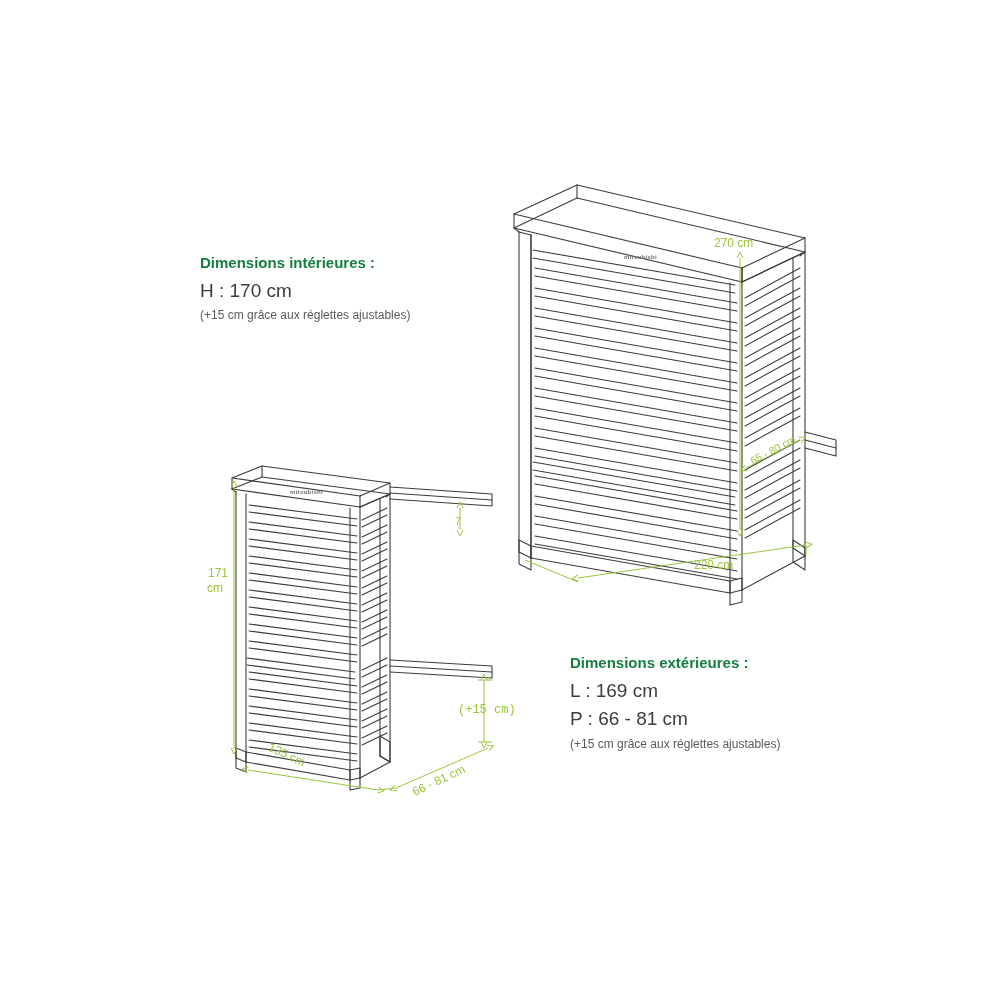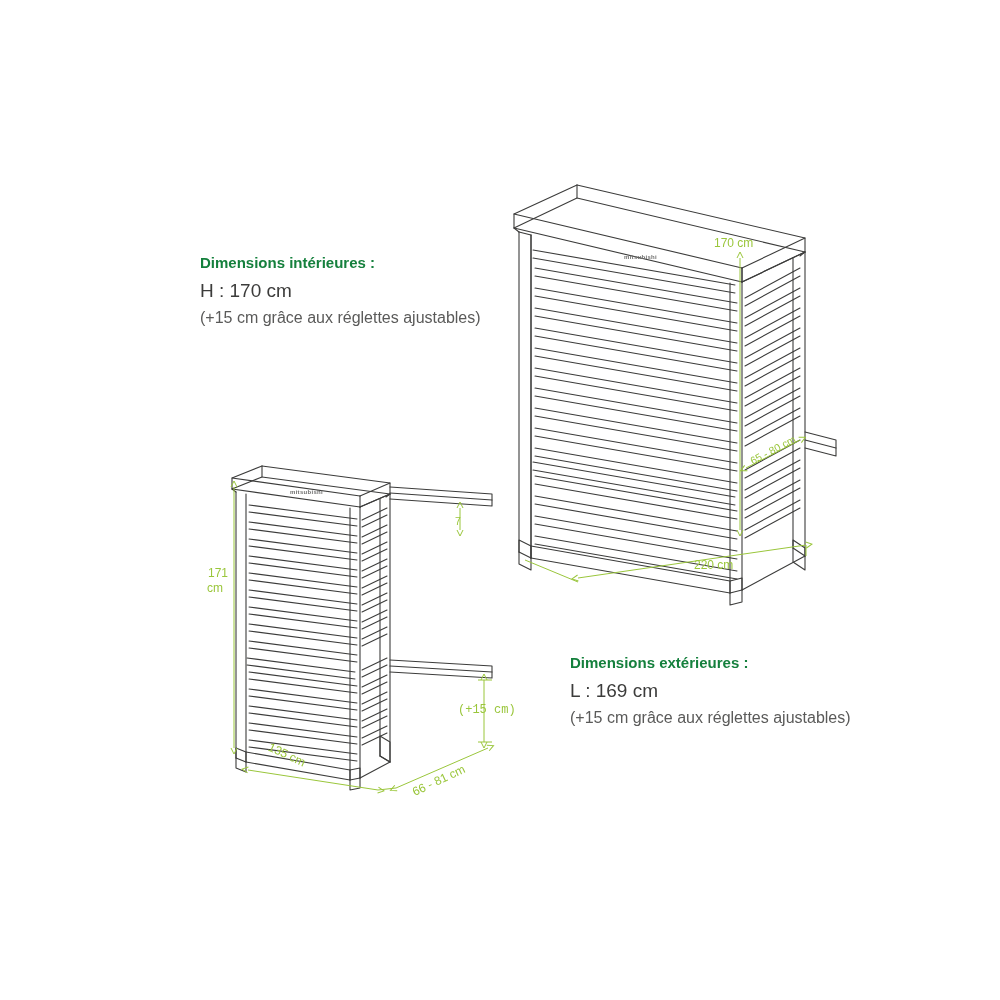--- a/index.html
+++ b/index.html
@@ -36,21 +36,21 @@
     color: #15803d;
     margin-bottom: 2px;
     display: block;
   }
   .spec .spec-line {
     font-size: 19px;
     color: #3c3c3b;
     display: block;
   }
   .spec .spec-note {
-    font-size: 16px;
+    font-size: 12px;
     color: #5a5a59;
     display: block;
     margin-top: 1px;
   }
   #spec-interior {
     left: 200px;
     top: 252px;
   }
   #spec-exterior {
     left: 570px;
@@ -316,36 +316,37 @@
       <line x1="460" y1="508" x2="460" y2="530" marker-start="url(#arrL)" marker-end="url(#arrR)"></line>
       <line x1="484" y1="680" x2="484" y2="742" marker-start="url(#arrL)" marker-end="url(#arrR)"></line>
       <line x1="478" y1="680" x2="492" y2="680"></line>
       <line x1="478" y1="742" x2="492" y2="742"></line>
     </g>
   </svg>
 
   <div class="brand" id="brand-top">mitsubishi</div>
   <div class="brand" id="brand-bottom">mitsubishi</div>
 
-  <div class="dim-label" style="left:714px; top:236px;">170 cm</div>
+  <div class="dim-label" style="left:714px; top:236px;">270 cm</div>
   <div class="dim-label" style="left:694px; top:558px;">220 cm</div>
   <div class="dim-label small rot-neg28" style="left:748px; top:456px;">65 - 80 cm</div>
 
   <div class="dim-label" style="left:208px; top:566px;">171</div>
   <div class="dim-label" style="left:207px; top:581px;">cm</div>
   <div class="dim-label rot-25" style="left:272px; top:740px;">135 cm</div>
   <div class="dim-label rot-neg25" style="left:410px; top:786px;">66 - 81 cm</div>
   <div class="dim-label" style="left:458px; top:703px;font-family:Liberation Mono, monospace;">(+15 cm)</div>
   <div class="dim-label small" style="left:455px; top:515px;">7</div>
 
   <div class="spec" id="spec-interior">
     <span class="spec-title">Dimensions intérieures :</span>
     <span class="spec-line">H : 170 cm</span>
     <span class="spec-note">(+15 cm grâce aux réglettes ajustables)</span>
   </div>
 
   <div class="spec" id="spec-exterior">
     <span class="spec-title">Dimensions extérieures :</span>
     <span class="spec-line">L : 169 cm</span>
+    <span class="spec-line">P : 66 - 81 cm</span>
     <span class="spec-note">(+15 cm grâce aux réglettes ajustables)</span>
   </div>
 
 </div>
 
 </body></html>

